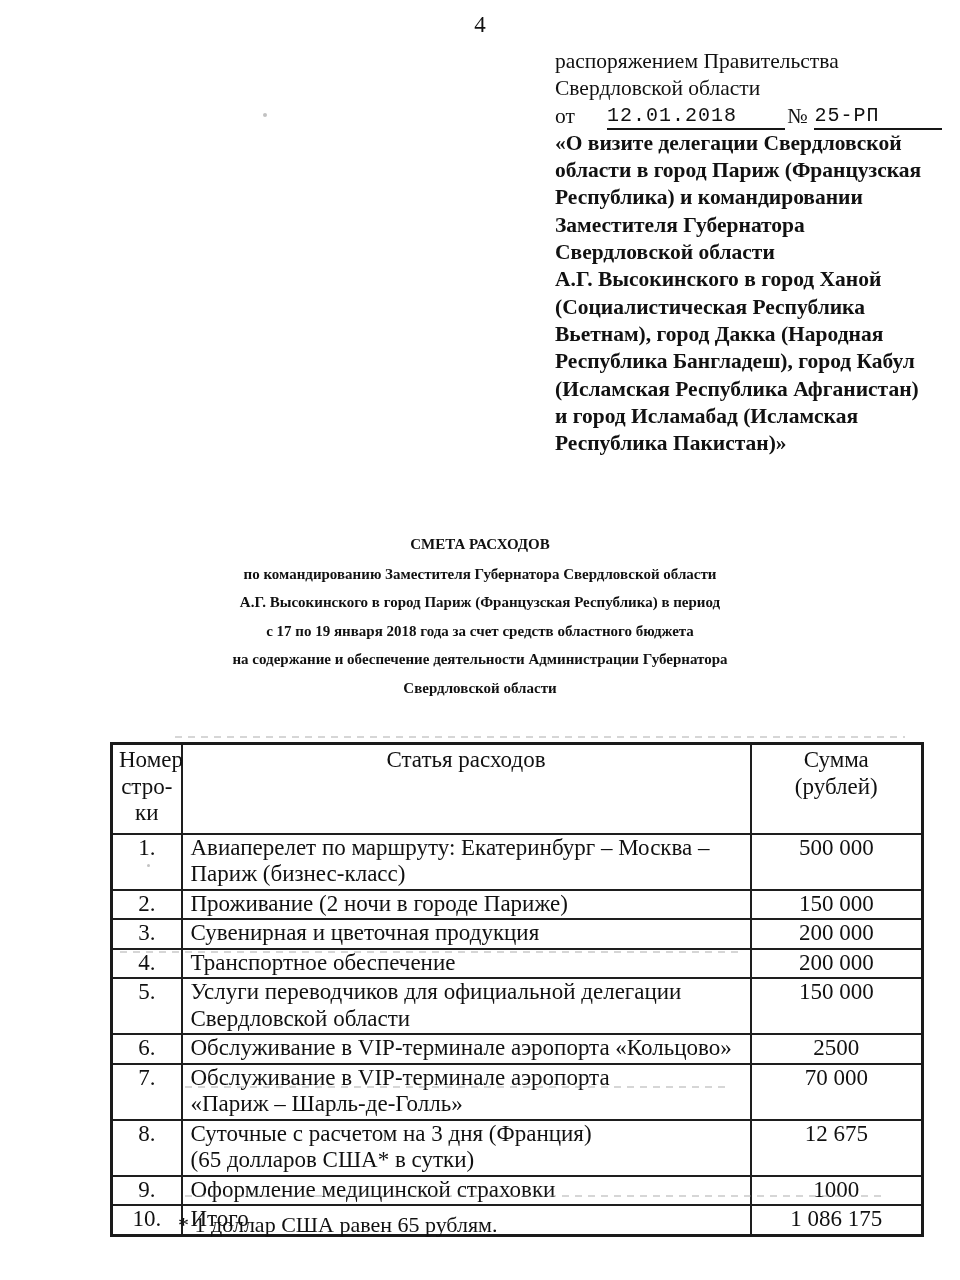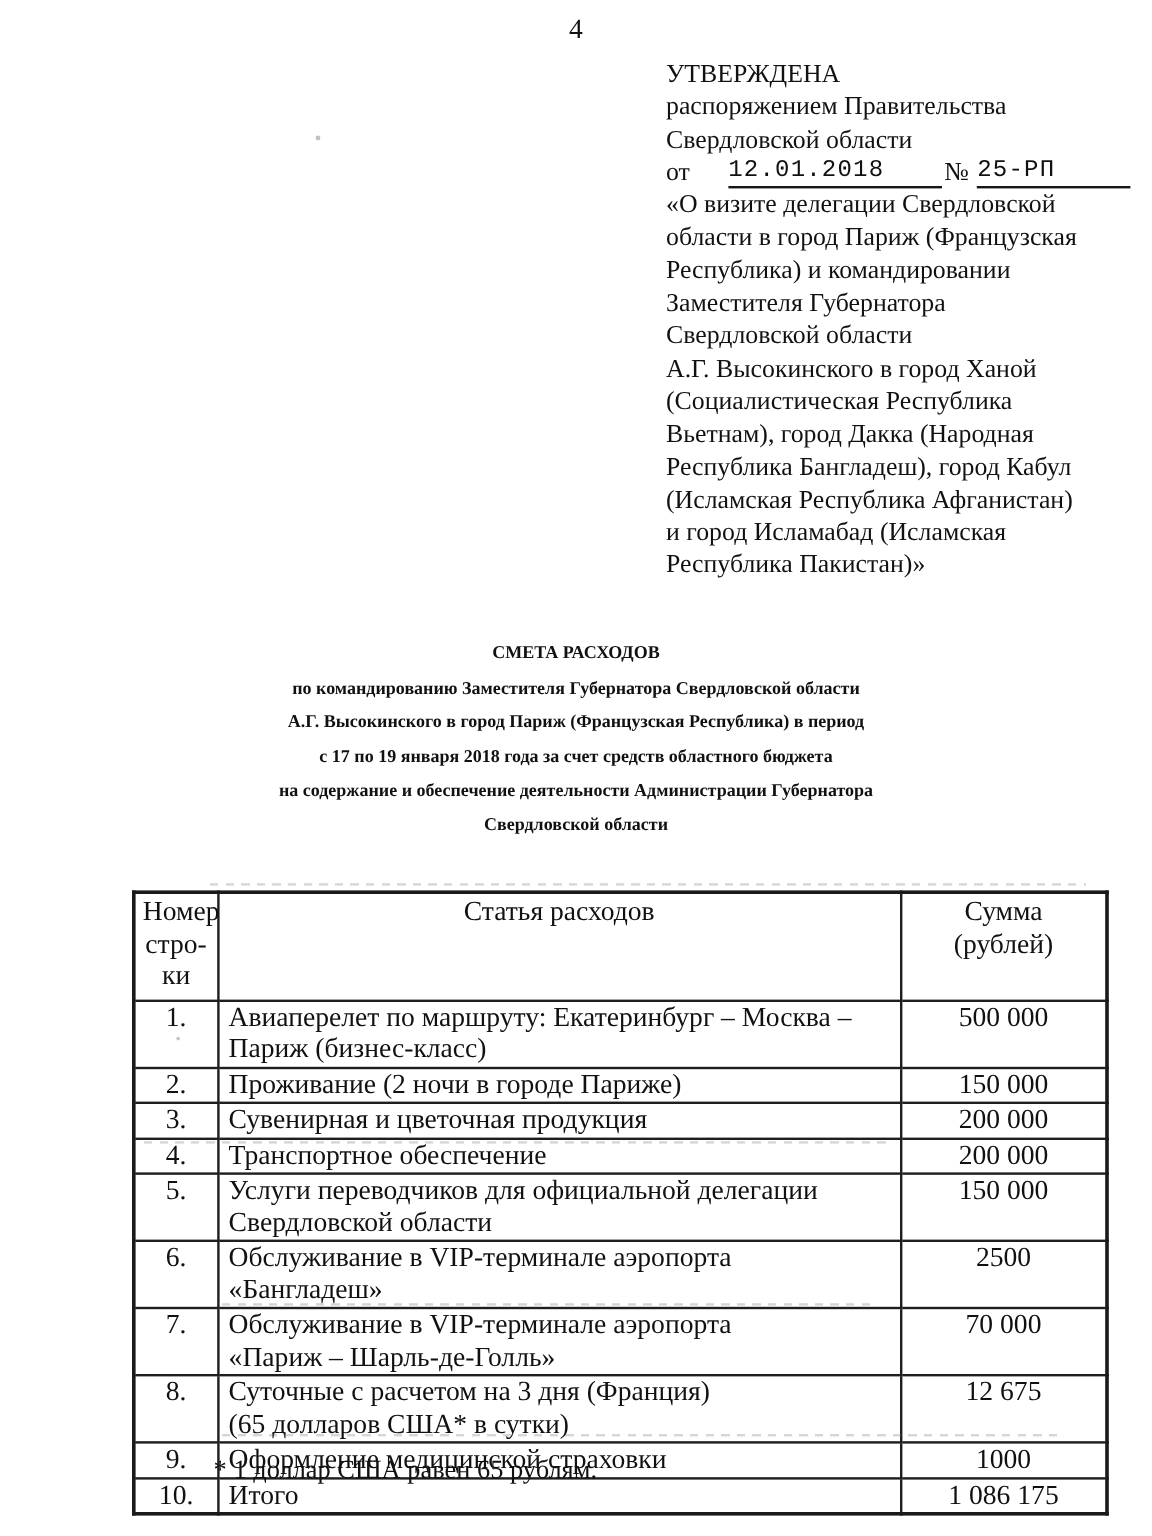--- a/index.html
+++ b/index.html
@@ -32,21 +32,21 @@
     border-bottom: 2px solid #161616;
     font-family: "Liberation Mono", "DejaVu Sans Mono", monospace;
     font-size: 20px;
     letter-spacing: 1px;
     vertical-align: bottom;
     line-height: 25px;
   }
   .u.date { width: 178px; margin-left: 32px; }
   .u.num  { width: 128px; margin-left: 7px; }
   .nosign { margin-left: 2px; }
-  .preline { white-space: pre-line; }
+  .preline { white-space: pre-line; font-weight: bold; }
 
   
   .doc-title {
     position: absolute; left: 48px; top: 530px; width: 864px;
     text-align: center;
     font-weight: bold;
     font-size: 15px; line-height: 28.6px;
   }
   .doc-title .heading { margin-bottom: 1px; }
 
@@ -89,21 +89,20 @@
   .dot { background: #9a9a9a; border-radius: 50%; opacity: 0.6; }
 </style>
 </head>
 <body>
 
 <div class="page">
 
   <div class="page-number">4</div>
 
   <div class="approval">
-    <div>УТВЕРЖДЕНА</div>
     <div>распоряжением Правительства</div>
     <div>Свердловской области</div>
     <div class="ref-line"><span>от</span><span class="u date">12.01.2018</span><span class="nosign">№</span><span class="u num">25-РП</span></div>
     <div class="preline">«О визите делегации Свердловской
 области в город Париж (Французская
 Республика) и командировании
 Заместителя Губернатора
 Свердловской области
 А.Г. Высокинского в город Ханой
 (Социалистическая Республика
@@ -168,21 +167,21 @@
 
         <tr>
           <td class="cell-num">5.</td>
           <td class="cell-item preline">Услуги переводчиков для официальной делегации
 Свердловской области</td>
           <td class="cell-sum">150 000</td>
         </tr>
 
         <tr>
           <td class="cell-num">6.</td>
-          <td class="cell-item preline">Обслуживание в VIP-терминале аэропорта «Бангладеш»</td>
+          <td class="cell-item preline">Обслуживание в VIP-терминале аэропорта «Кольцово»</td>
           <td class="cell-sum">2500</td>
         </tr>
 
         <tr>
           <td class="cell-num">7.</td>
           <td class="cell-item preline">Обслуживание в VIP-терминале аэропорта
 «Париж – Шарль-де-Голль»</td>
           <td class="cell-sum">70 000</td>
         </tr>
 

